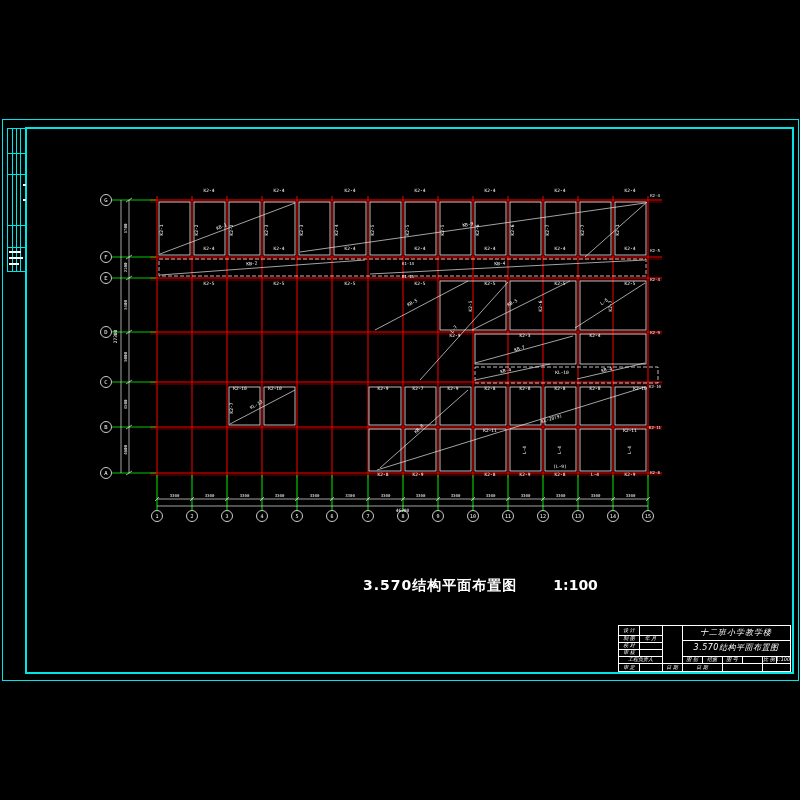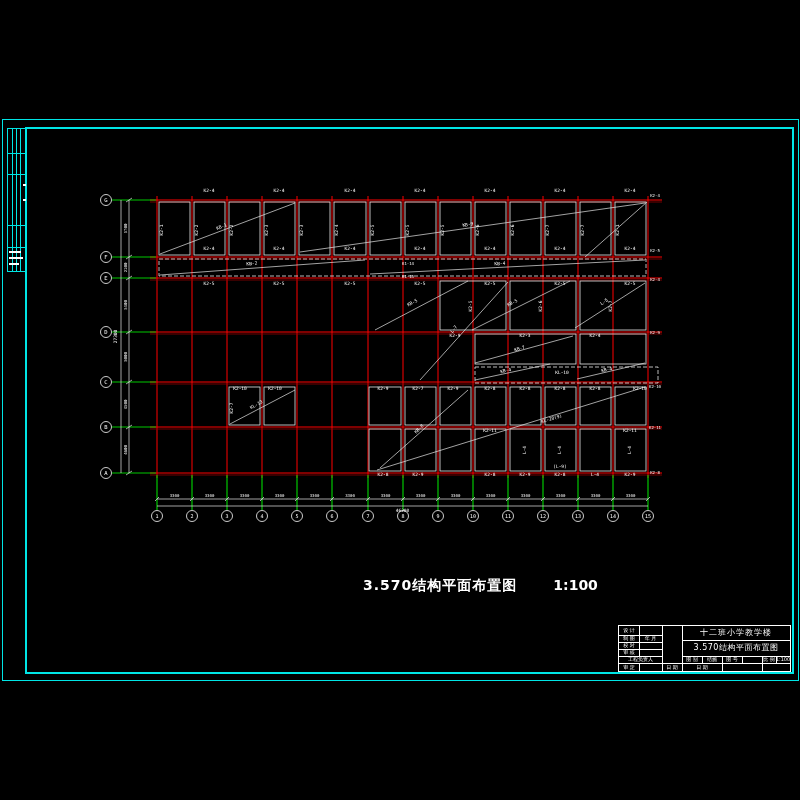--- a/index.html
+++ b/index.html
@@ -15,21 +15,21 @@
   .sig-h{position:absolute;left:0;width:100%;height:1px;background:#00e5e5;}
   .sig-blob{position:absolute;background:#fff;width:3px;height:2px;}
   svg{position:absolute;left:0;top:0;}
   .caption{position:absolute;top:577px;left:343px;color:#fff;font-size:14px;
            letter-spacing:1px;white-space:nowrap;font-weight:bold;margin-left:20px;}
   .caption .scale{margin-left:36px;letter-spacing:0;}
   .tb{position:absolute;left:618px;top:625px;width:171px;height:45px;
       border:1px solid #fff;color:#fff;}
   .tb .cell{position:absolute;border-right:1px solid #fff;border-bottom:1px solid #fff;
             font-size:5px;line-height:1;display:flex;align-items:center;justify-content:center;
-            overflow:hidden;white-space:nowrap;color:#fff;}
+            overflow:hidden;white-space:nowrap;color:#fff;font-style:italic;}
   .tb .big{font-size:8px;letter-spacing:1px;}
   .tb .mid{font-size:8px;letter-spacing:0.5px;}
 </style>
 </head>
 <body>
 
 <div class="canvas">
 
   <div class="outer-border"></div>
   <div class="inner-border"></div>

